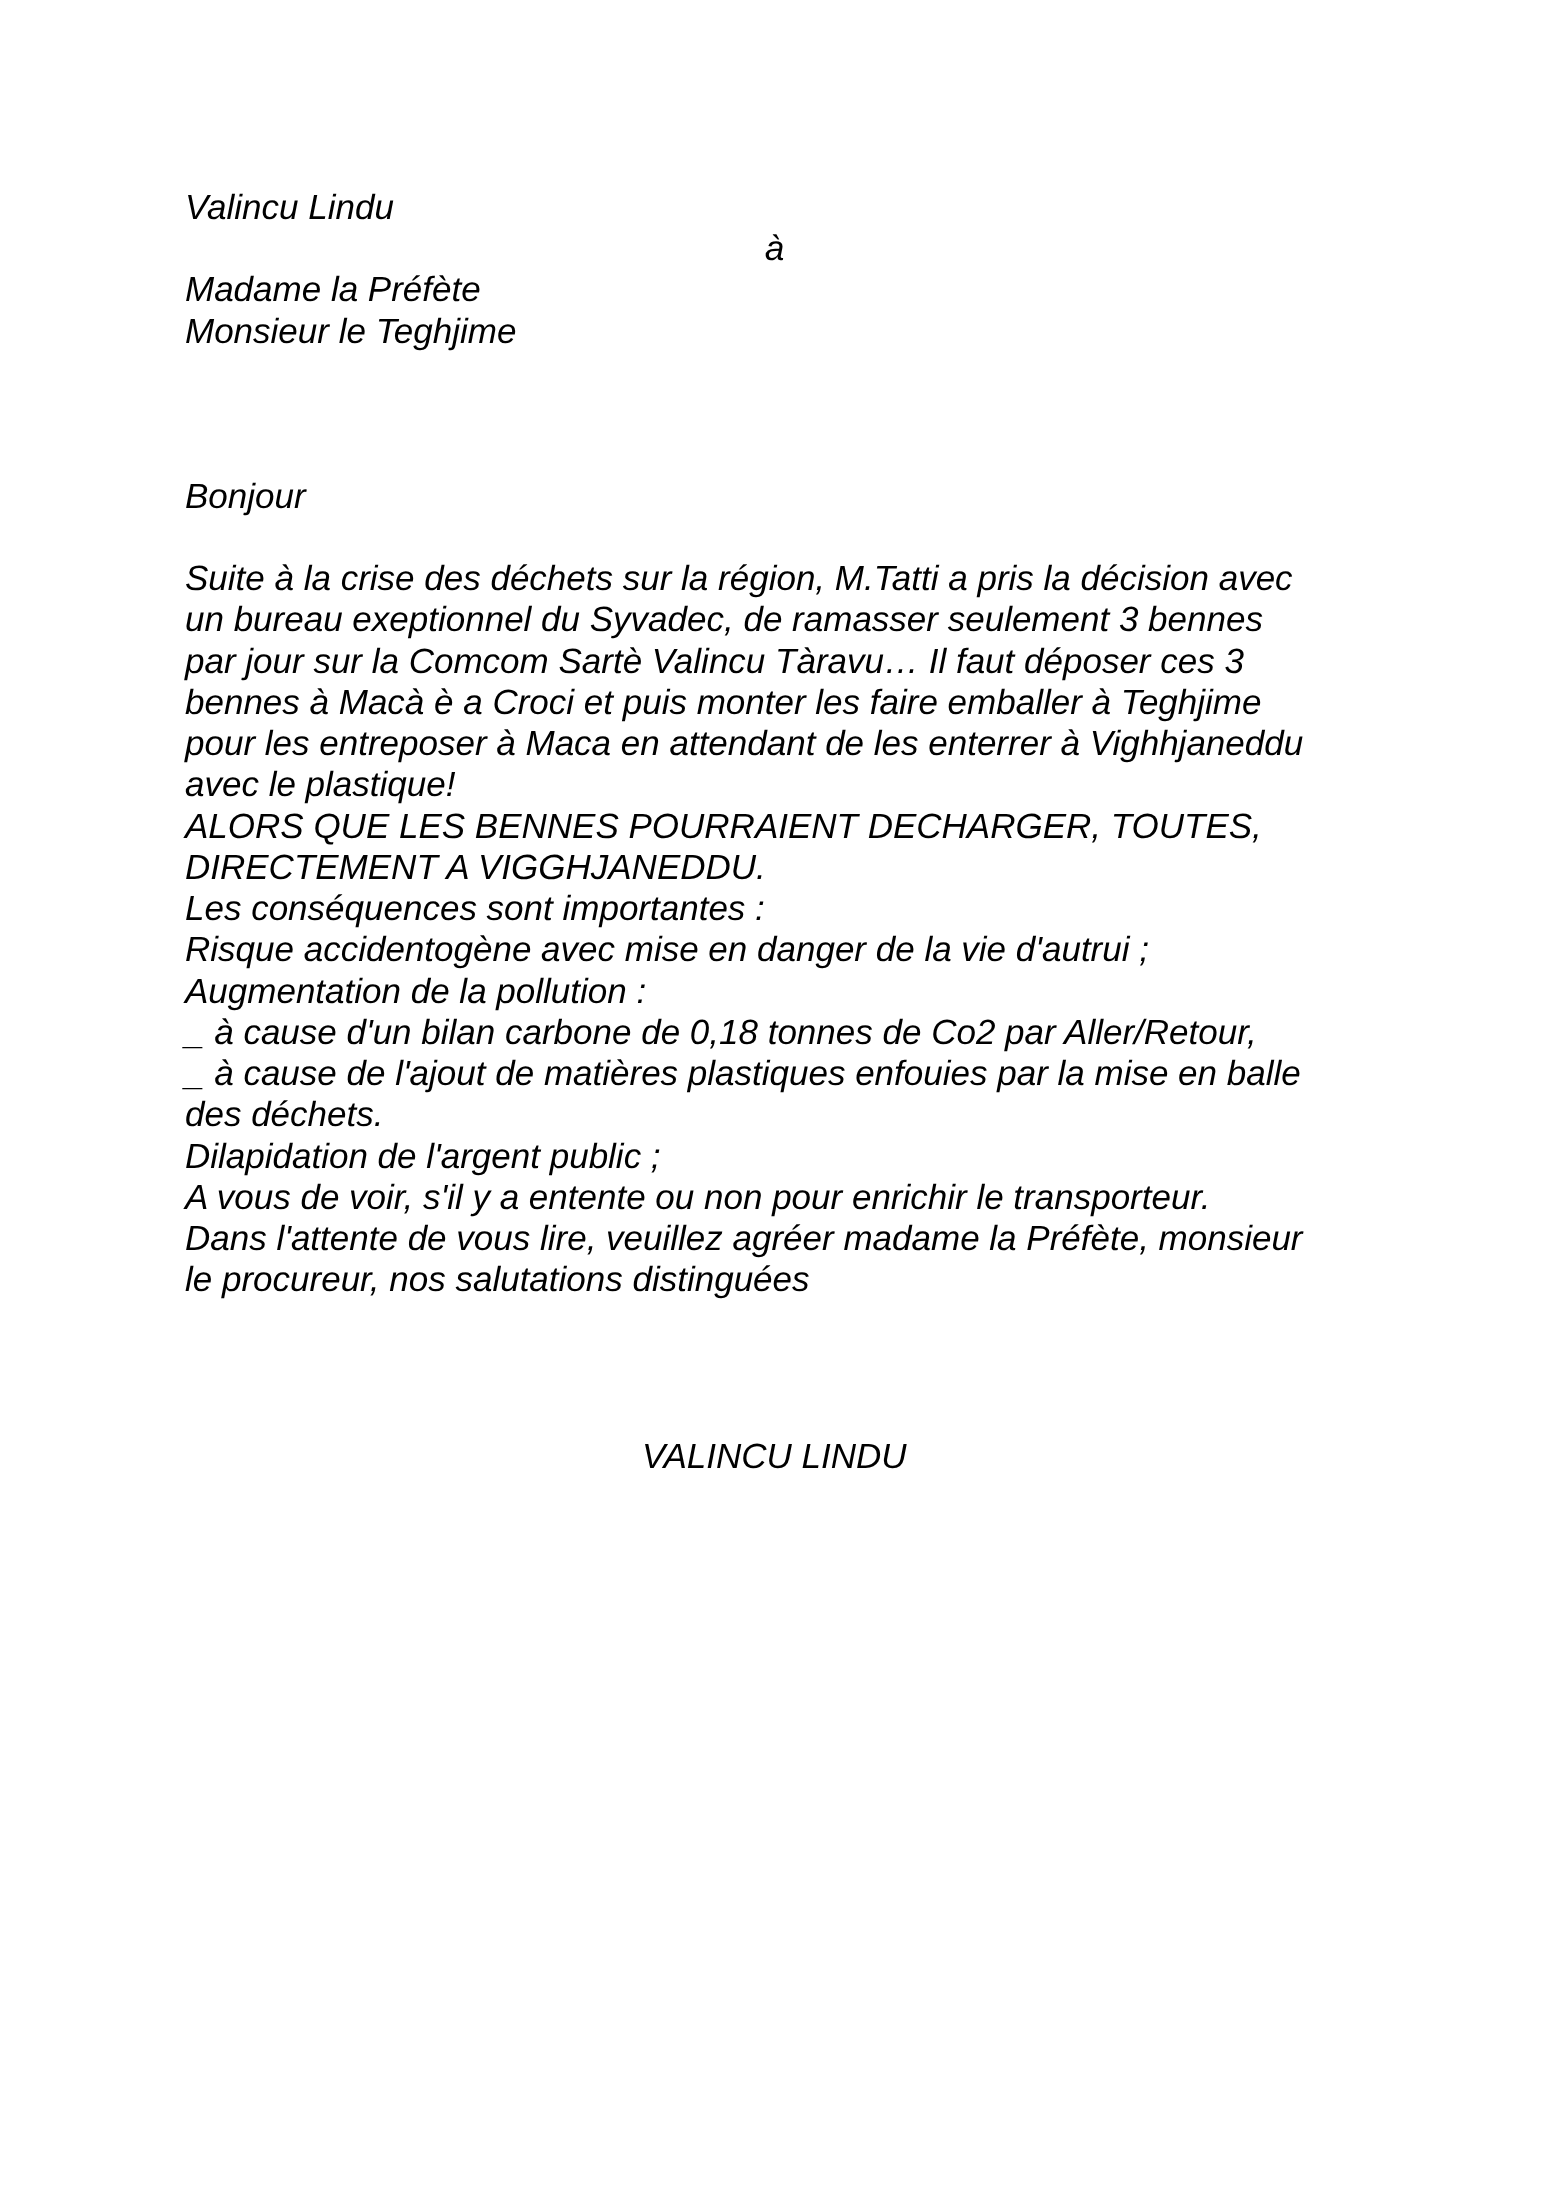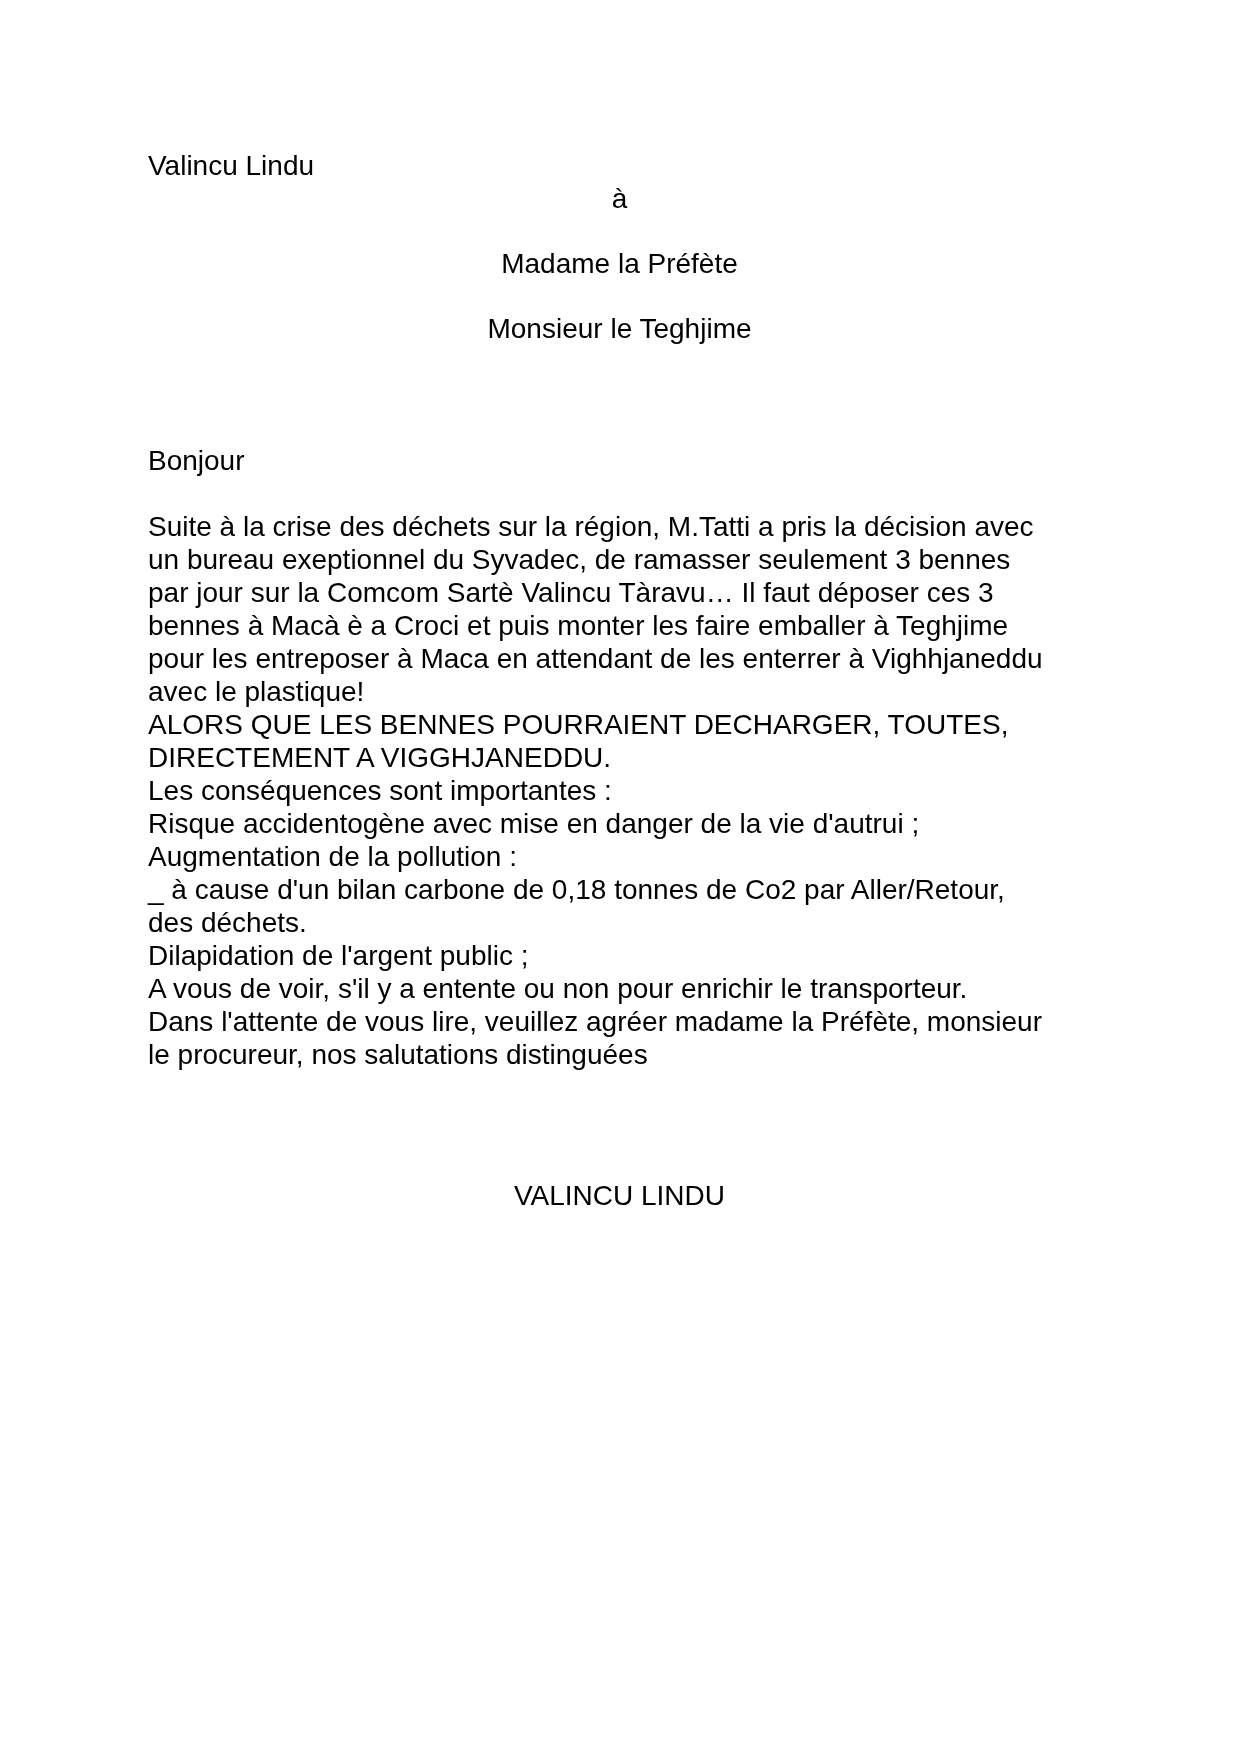--- a/index.html
+++ b/index.html
@@ -20,23 +20,24 @@
   }
   .content {
     position: absolute;
     left: 148px;
     top: 149px;
     width: 943px;
   }
   .line {
     min-height: 33px;
     white-space: nowrap;
+    font-style: italic;
   }
   .align-center { text-align: center; }
-  .align-right  { text-align: center; margin-top: 32px; }
+  .align-right  { text-align: left; }
   .spacer-signature { height: 108px; }
 </style>
 </head>
 <body>
 
 <div class="page">
   <div class="content">
 
     <div class="line">Valincu Lindu</div>
     <div class="line align-center">à</div>
@@ -56,20 +57,21 @@
     <div class="line">par jour sur la Comcom Sartè Valincu Tàravu… Il faut déposer ces 3</div>
     <div class="line">bennes à Macà è a Croci et puis monter les faire emballer à Teghjime</div>
     <div class="line">pour les entreposer à Maca en attendant de les enterrer à Vighhjaneddu</div>
     <div class="line">avec le plastique!</div>
     <div class="line">ALORS QUE LES BENNES POURRAIENT DECHARGER, TOUTES,</div>
     <div class="line">DIRECTEMENT A VIGGHJANEDDU.</div>
     <div class="line">Les conséquences sont importantes :</div>
     <div class="line">Risque accidentogène avec mise en danger de la vie d'autrui ;</div>
     <div class="line">Augmentation de la pollution :</div>
     <div class="line">_ à cause d'un bilan carbone de 0,18 tonnes de Co2 par Aller/Retour,</div>
+    <div class="line">_ à cause de l'ajout de matières plastiques enfouies par la mise en balle</div>
     <div class="line">des déchets.</div>
     <div class="line">Dilapidation de l'argent public ;</div>
     <div class="line">A vous de voir, s'il y a entente ou non pour enrichir le transporteur.</div>
     <div class="line">Dans l'attente de vous lire, veuillez agréer madame la Préfète, monsieur</div>
     <div class="line">le procureur, nos salutations distinguées</div>
 
     <div class="spacer-signature"></div>
 
     <div class="line align-center">VALINCU LINDU</div>
 

